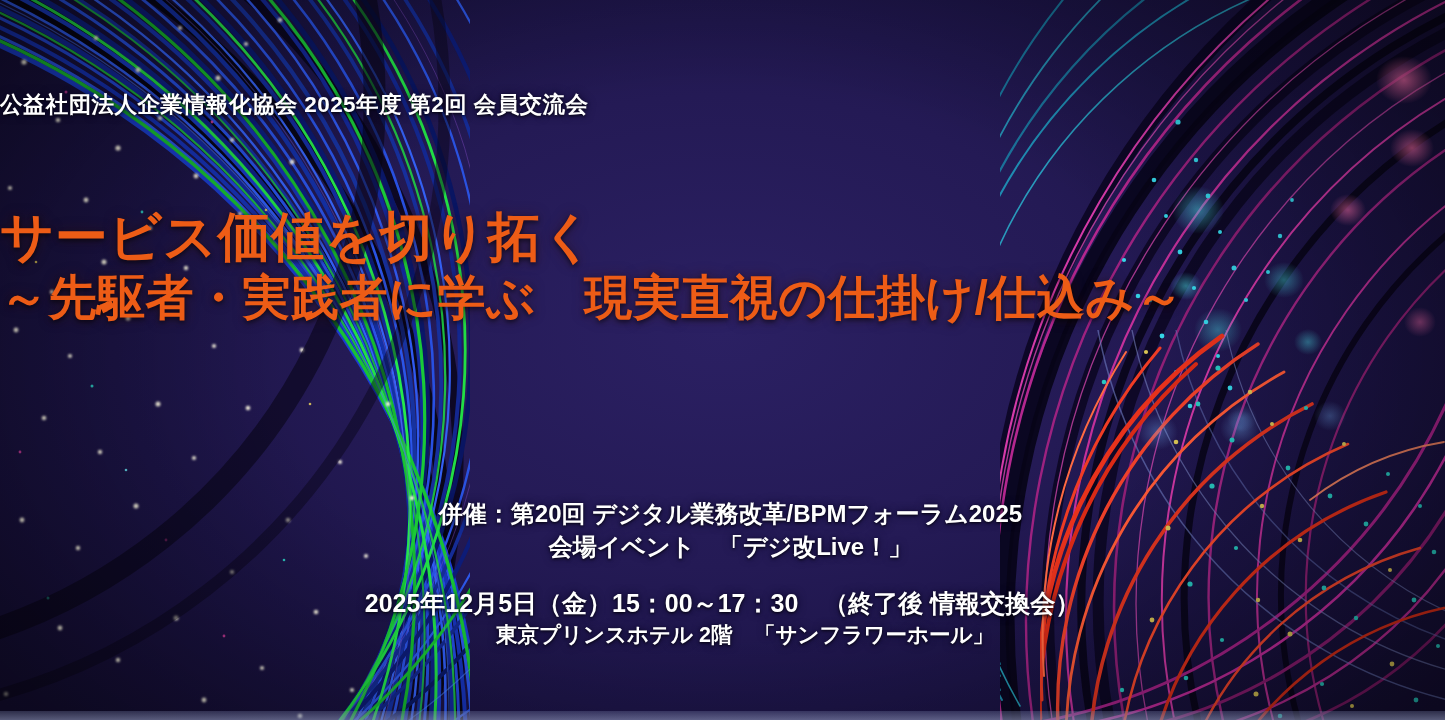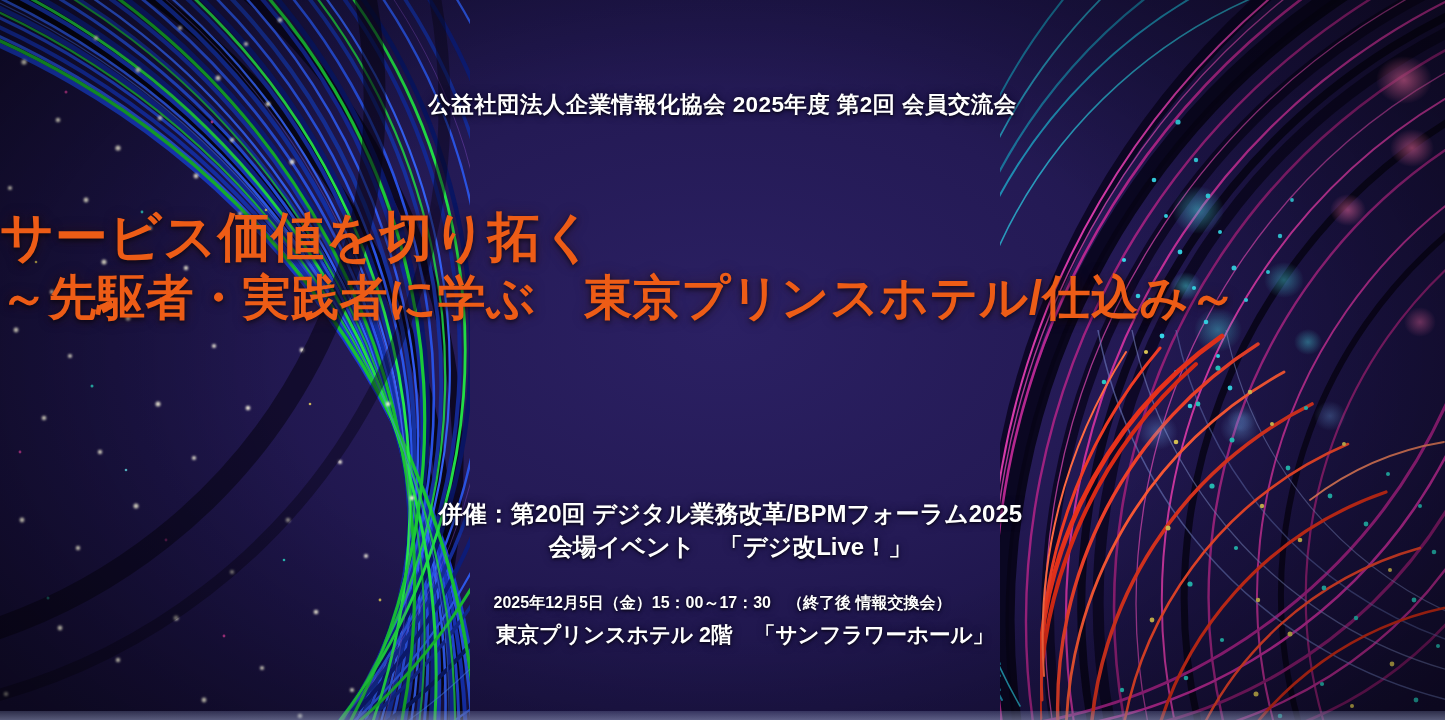--- a/index.html
+++ b/index.html
@@ -29,21 +29,21 @@
     position:absolute;left:0;right:0;bottom:0;height:9px;
     background:linear-gradient(180deg, rgba(120,130,170,.30), rgba(150,158,195,.55));
     pointer-events:none;
   }
 
   
   .txt-layer{position:absolute;inset:0;}
 
   .kicker{
     position:absolute;left:0;right:0;top:89px;
-    text-align:center;
+    text-align:left;
     color:#ffffff;
     font-size:22.5px;
     font-weight:bold;
     letter-spacing:.4px;
     text-shadow:0 1px 3px rgba(0,0,0,.85), 0 0 9px rgba(10,6,40,.9);
     white-space:nowrap;
   }
 
   .title-block{
     position:absolute;left:0;right:0;top:206px;
@@ -69,21 +69,21 @@
     white-space:nowrap;
     text-shadow:0 1px 3px rgba(0,0,0,.85), 0 0 9px rgba(10,6,40,.85);
   }
   .m1{font-size:24px;line-height:32px;}
   .m2{font-size:24px;line-height:33px;}
 
   .when-block{
     position:absolute;left:0;right:0;top:586px;
     text-align:center;
   }
-  .w1{font-size:16px;line-height:34px;color:#fff;font-weight:bold;white-space:nowrap;
+  .w1{font-size:25px;line-height:34px;color:#fff;font-weight:bold;white-space:nowrap;
       text-shadow:0 1px 3px rgba(0,0,0,.85),0 0 9px rgba(10,6,40,.85);}
   .w2{font-size:21.5px;line-height:30px;color:#fff;font-weight:bold;white-space:nowrap;
       text-shadow:0 1px 3px rgba(0,0,0,.85),0 0 9px rgba(10,6,40,.85);padding-left:45px;}
 </style>
 </head>
 <body>
 
 <div id="stage">
 
   <div class="bg-base"></div>
@@ -410,21 +410,21 @@
 
   <div class="vig"></div>
   <div class="bottom-band"></div>
 
   <div class="txt-layer">
 
     <div class="kicker">公益社団法人企業情報化協会 2025年度 第2回 会員交流会</div>
 
     <div class="title-block">
       <div class="tline tline1">サービス価値を切り拓く</div>
-      <div class="tline tline3">～先駆者・実践者に学ぶ　東京プリンスホテル/仕込み～</div>
+      <div class="tline tline3">～先駆者・実践者に学ぶ　現実直視の仕掛け/仕込み～</div>
     </div>
 
     <div class="meta-block">
       <div class="mline m1">併催：第20回 デジタル業務改革/BPMフォーラム2025</div>
       <div class="mline m2">会場イベント　「デジ改Live！」</div>
     </div>
 
     <div class="when-block">
       <div class="w1">2025年12月5日（金）15：00～17：30　（終了後 情報交換会）</div>
       <div class="w2">東京プリンスホテル 2階　「サンフラワーホール」</div>

